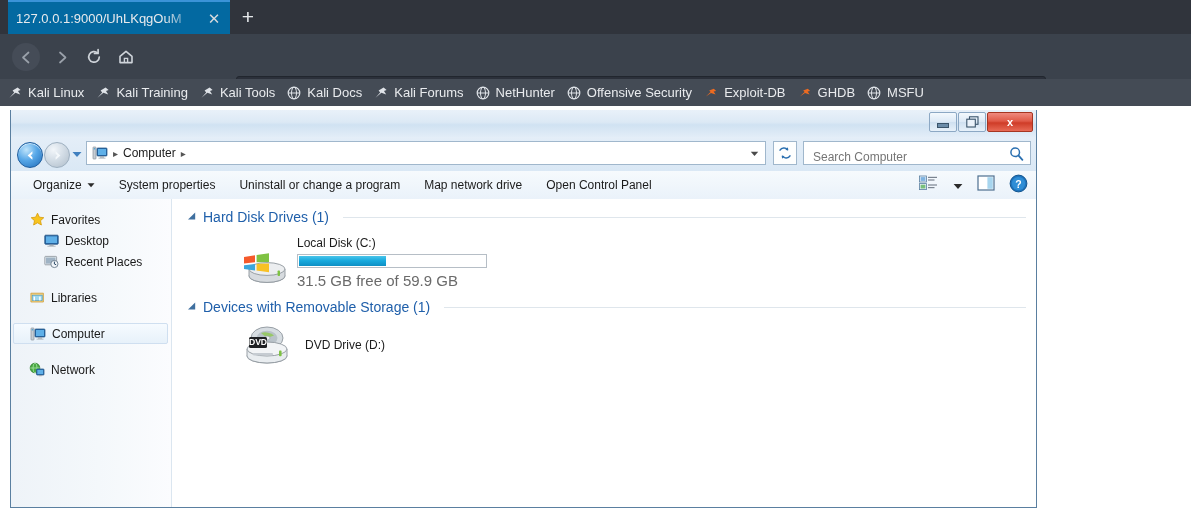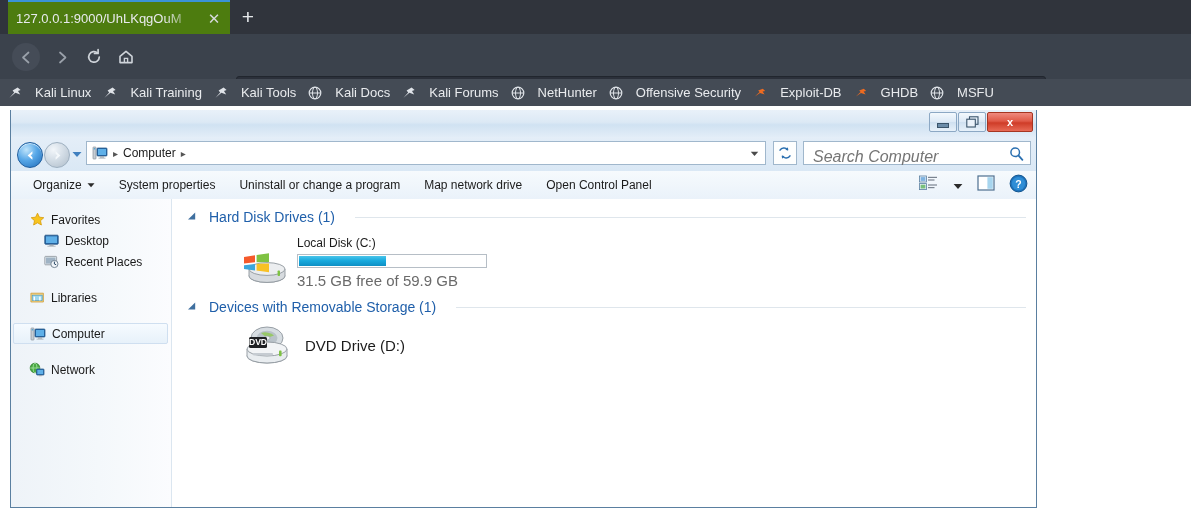--- a/index.html
+++ b/index.html
@@ -20,21 +20,21 @@
   .ff-chrome {
     position: absolute; left: 0; top: 0; width: 1191px; height: 106px;
     background: #3b424c;
   }
   .ff-tabstrip {
     position: absolute; left: 0; top: 0; width: 1191px; height: 34px;
     background: #30343c;
   }
   .ff-tab {
     position: absolute; left: 8px; top: 0px; width: 222px; height: 34px;
-    background: #4d7c0f;
+    background: #0369a1;
     border-top: 2px solid #3a93d8;
     box-sizing: border-box;
     display: flex; align-items: center;
   }
   .ff-tab-title {
     font-size: 13px; color: #e8eaed;
     margin-left: 8px;
     width: 180px; white-space: nowrap; overflow: hidden;
     -webkit-mask-image: linear-gradient(to right, #000 82%, rgba(0,0,0,0.12) 100%);
             mask-image: linear-gradient(to right, #000 82%, rgba(0,0,0,0.12) 100%);
@@ -90,21 +90,21 @@
     display: flex; align-items: center; gap: 10px;
   }
 
   .ff-bookmarks {
     position: absolute; left: 0; top: 79px; width: 1191px; height: 27px;
     background: #444b55;
     display: flex; align-items: center;
     padding-left: 8px; box-sizing: border-box;
   }
   .bm {
-    display: flex; align-items: center; gap: 13px;
+    display: flex; align-items: center; gap: 6px;
     margin-right: 12px; cursor: pointer; white-space: nowrap;
   }
   .bm-label { font-size: 13px; color: #e9ebee; }
   .bm-ico { width: 14px; height: 14px; display:flex; align-items:center; justify-content:center; }
 
   
   .exp-window {
     position: absolute; left: 10px; top: 110px;
     width: 1027px; height: 398px;
     background: #f0f0f0;
@@ -184,21 +184,21 @@
     display:flex; align-items:center; justify-content:center;
   }
   .searchbox {
     position: absolute; left: 792px; top: 4px; width: 228px; height: 24px;
     background: #ffffff; border: 1px solid #a0b7cc; box-sizing: border-box;
     display: flex; align-items: center;
   }
   .searchbox input {
     border: none; outline: none; background: transparent;
     font-family: "Liberation Sans", sans-serif;
-    font-size: 16px; font-style: italic; color: #777;
+    font-size: 12px; color: #777;
     margin-left: 7px; width: 185px; margin-top: 8px;
   }
   .search-ico { position: absolute; right: 6px; top: 4px; width: 15px; height: 15px; }
 
   .exp-toolbar {
     position: absolute; left: 0; top: 61px; width: 100%; height: 28px;
     background: linear-gradient(to bottom, #f6fafd 0%, #eaf2fa 100%);
     border-bottom: 1px solid #d3dfeb;
   }
   .tb-items { position: absolute; left: 22px; top: 0; height: 28px; display: flex; align-items: center; }
@@ -235,21 +235,21 @@
   }
   .np-gap { height: 15px; }
 
   .content {
     position: absolute; left: 162px; top: 0; right: 0; bottom: 0;
     background: #ffffff;
     padding: 10px 0 0 14px;
     box-sizing: border-box;
   }
   .grouphead {
-    display: flex; align-items: center; gap: 12px;
+    display: flex; align-items: center; gap: 6px;
     margin-bottom: 8px;
   }
   .grp-tri {
     width: 10px; height: 10px; display:flex; align-items:center; justify-content:center;
   }
   .grp-label { font-size: 14px; color: #1f5faa; white-space: nowrap; }
   .grp-rule { flex: 1; height: 1px; background: #dfe6ec; margin-left: 8px; margin-right: 10px; }
 
   .drive-row { display: flex; align-items: flex-end; margin: 4px 0 10px 12px; }
   .drive-ico { width: 48px; height: 44px; margin-right: 8px; flex: 0 0 48px; margin-left: 42px; }
@@ -262,21 +262,21 @@
     box-sizing: border-box;
     padding: 1px;
   }
   .bar-inner {
     height: 100%;
     background: linear-gradient(to bottom, #49c4ea 0%, #17a9dd 48%, #0e8fc4 100%);
   }
   .drive-cap { font-size: 15px; color: #6a6a6a; margin-top: 4px; }
 
   .dvd-row { display: flex; align-items: center; margin: 6px 0 0 12px; }
-  .dvd-label { font-size: 15px; color: #1b1b1b; margin-left: 8px; }
+  .dvd-label { font-size: 12px; color: #1b1b1b; margin-left: 8px; }
 
   .group2 { margin-top: 6px; }
 </style>
 </head>
 <body>
 
 <div id="screen">
 
   <div class="ff-chrome">
 

